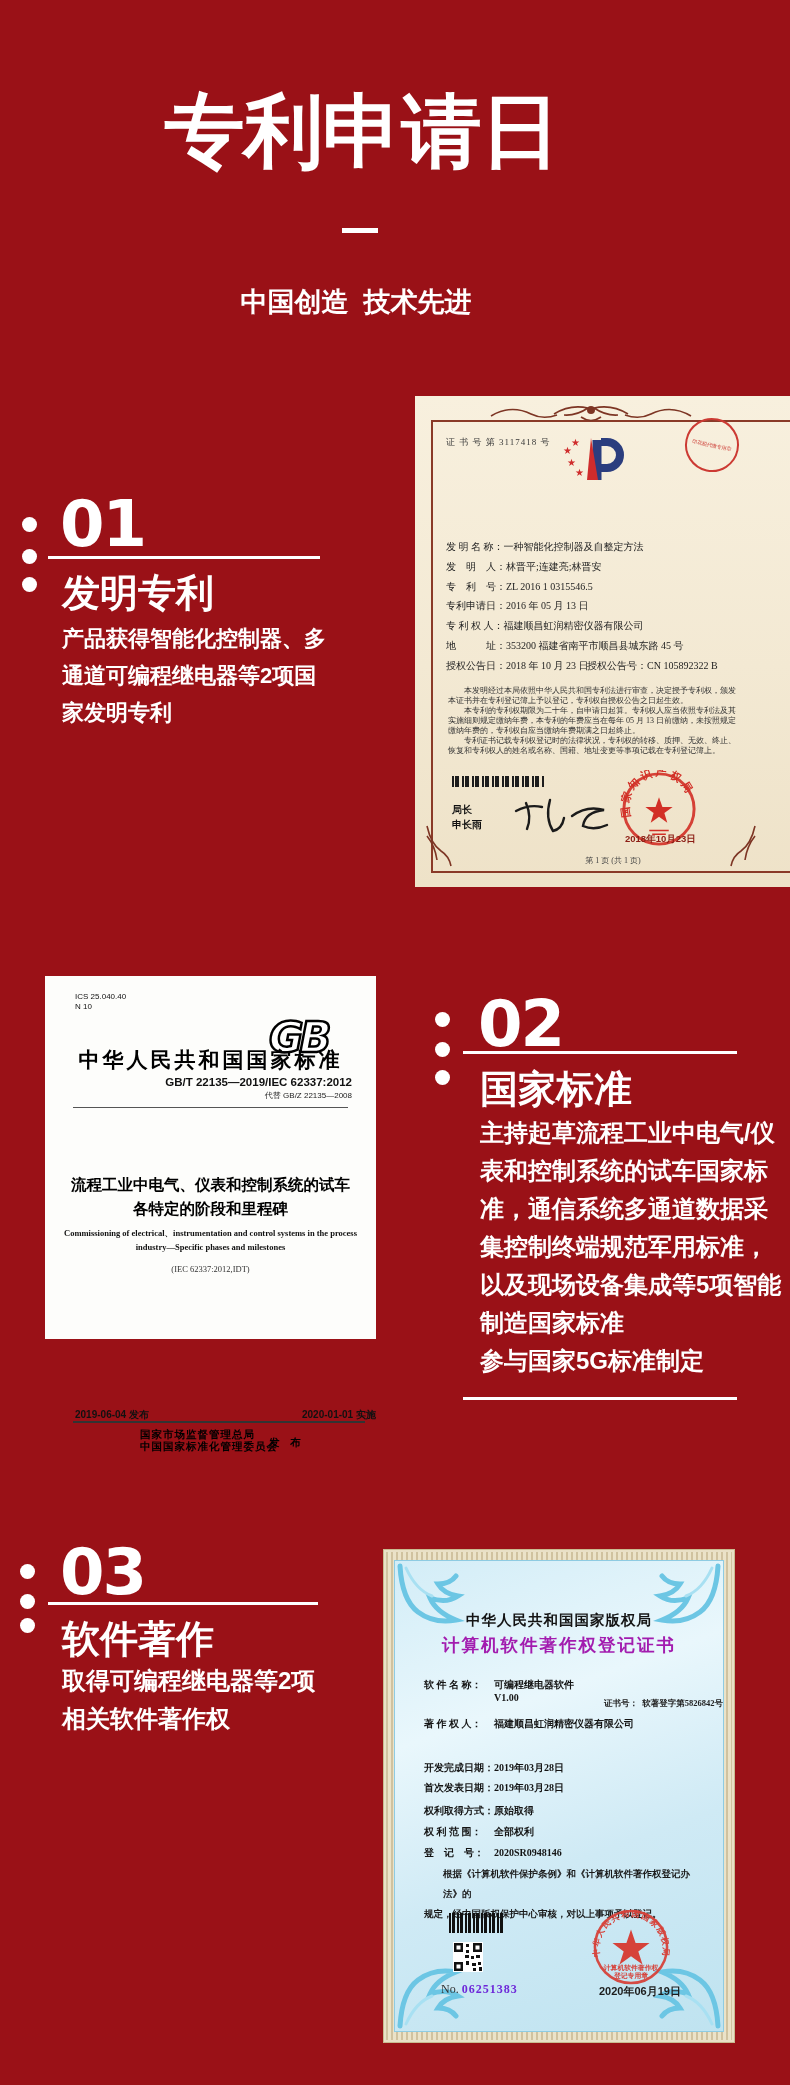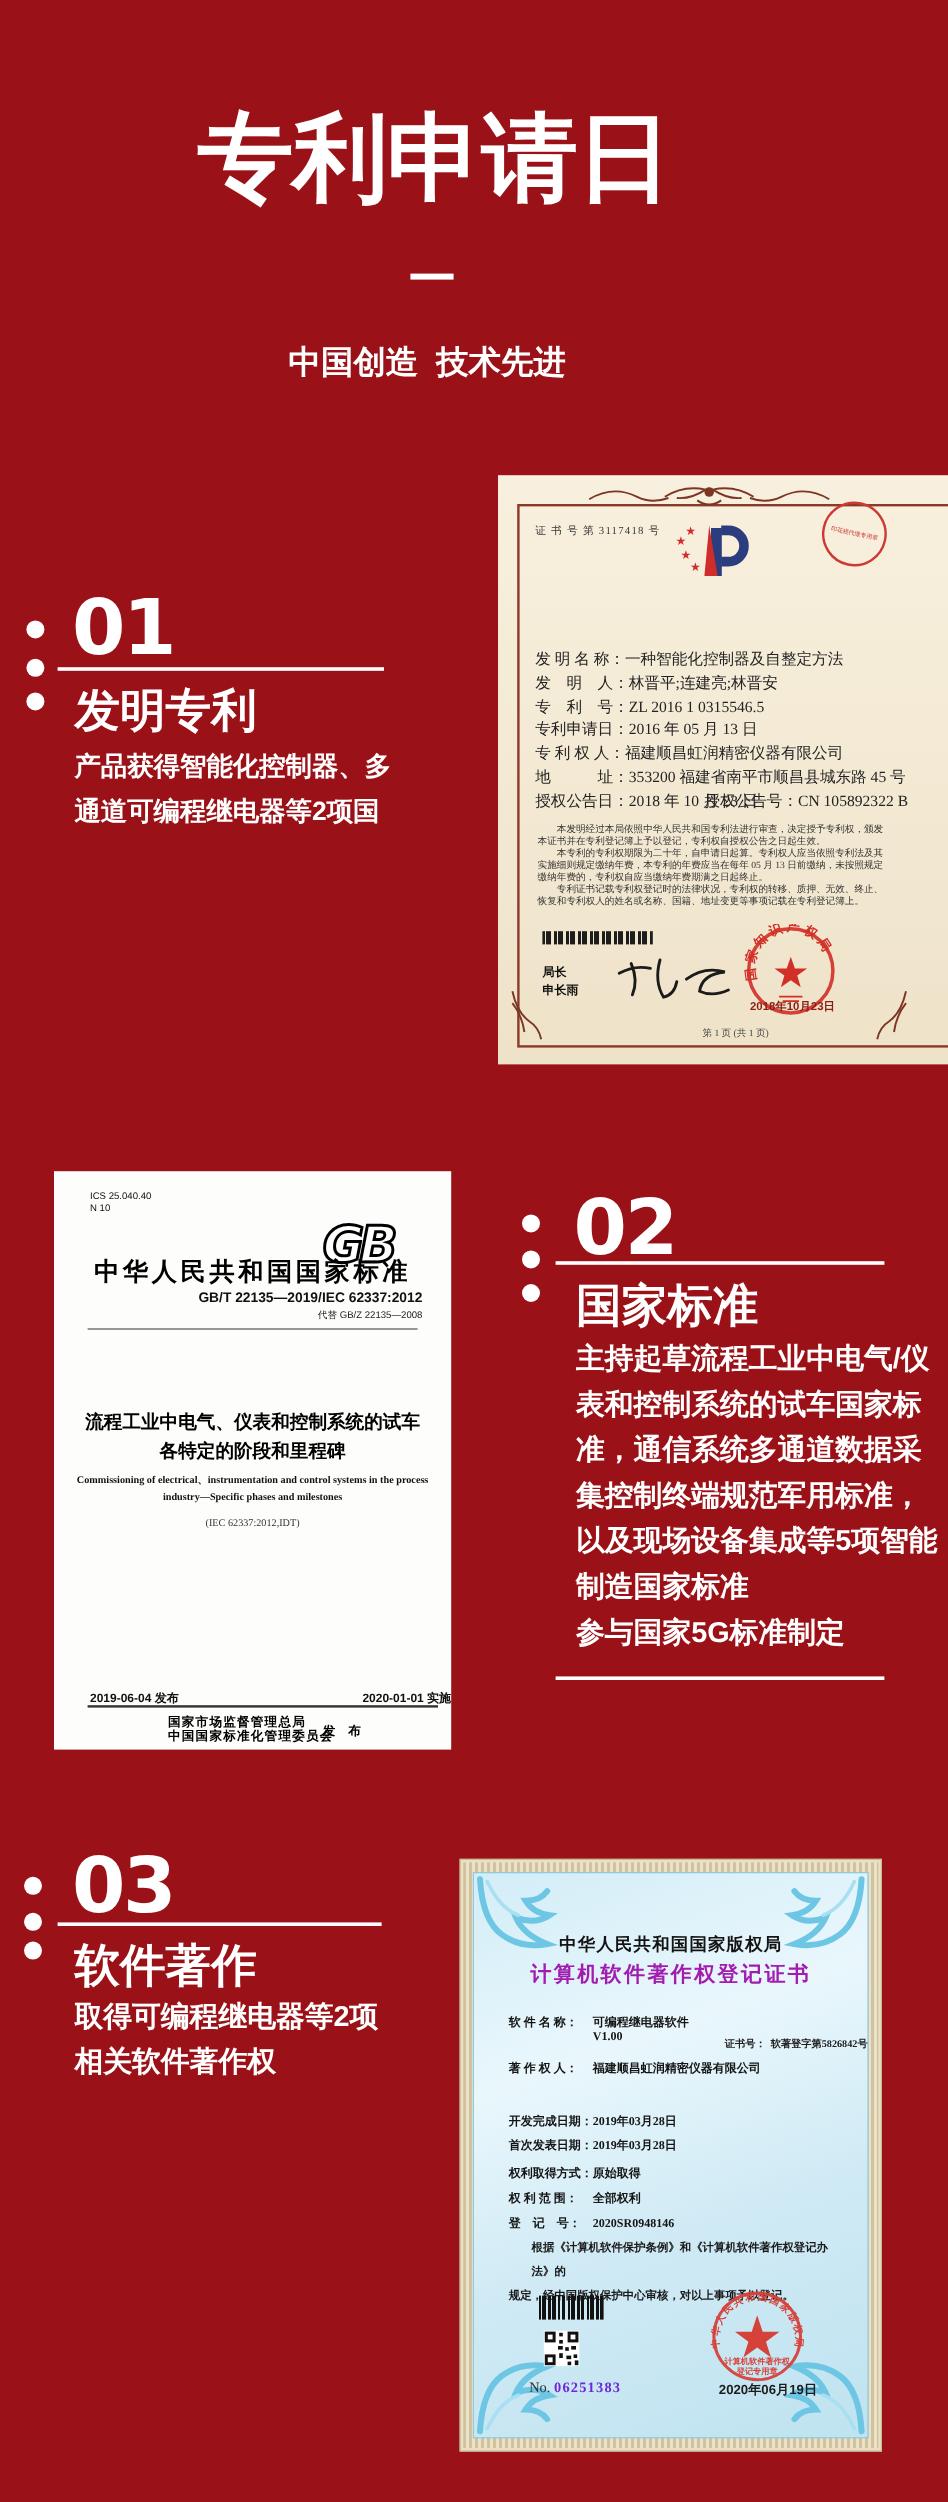--- a/index.html
+++ b/index.html
@@ -22,34 +22,34 @@
   .s-small{font-size:22px;line-height:37px;}
   .s-big{font-size:24px;line-height:38px;}
   
   .patent{position:absolute;left:415px;top:396px;width:396px;height:491px;
     background:linear-gradient(180deg,#f8f0de 0%,#f3e9d3 55%,#eee2c8 100%);}
   .patent-border{position:absolute;left:16px;right:18px;top:24px;bottom:14px;border:2px solid #8a3a28;}
   .p-certno{position:absolute;left:31px;top:40px;font-size:9px;letter-spacing:1px;color:#3a3a3a;
     font-family:"Liberation Serif",serif;}
   .p-title{position:absolute;left:0;right:0;top:95px;text-align:center;font-size:23px;font-weight:700;
     letter-spacing:9px;padding-left:9px;color:#181818;font-family:"Liberation Serif",serif;}
-  .p-row{position:absolute;left:31px;font-size:13px;color:#232323;white-space:pre;
+  .p-row{position:absolute;left:31px;font-size:10px;color:#232323;white-space:pre;
     font-family:"Liberation Serif",serif;}
   .p-paras{position:absolute;left:33px;width:288px;top:290px;font-size:8px;line-height:10px;
     color:#333;text-align:justify;font-family:"Liberation Serif",serif;}
   .p-paras p{margin:0;text-indent:2em;}
   .p-barcode{position:absolute;left:37px;top:380px;width:92px;height:11px;
     background:repeating-linear-gradient(90deg,#1d1d1d 0 2px,transparent 2px 3px,#1d1d1d 3px 7px,transparent 7px 10px);}
   .p-director{position:absolute;left:37px;font-size:10px;font-weight:700;color:#111;}
   .p-pagenote{position:absolute;left:0;right:0;top:459px;text-align:center;font-size:8px;color:#444;
     font-family:"Liberation Serif",serif;}
   .p-sealdate{position:absolute;left:210px;top:437px;font-size:9.5px;font-weight:700;color:#8c1d14;}
   .round-seal{position:absolute;}
   
-  .gb{position:absolute;left:45px;top:976px;width:331px;height:482px;background:#fdfdfb;color:#000;}
+  .gb{position:absolute;left:45px;top:976px;width:331px;height:363px;background:#fdfdfb;color:#000;}
   .gb-ics{position:absolute;left:30px;top:16px;font-size:8px;line-height:10px;color:#111;}
   .gb-logo{position:absolute;left:224px;top:14px;font-size:42px;font-weight:900;font-style:italic;
     letter-spacing:-4px;color:#fff;-webkit-text-stroke:2.5px #000;font-family:"DejaVu Sans",sans-serif;line-height:1;margin-top:27px;}
   .gb-header{position:absolute;left:0;right:0;top:70px;text-align:center;font-size:21px;font-weight:700;
     letter-spacing:3px;color:#000;font-family:"Liberation Serif",serif;}
   .gb-stdno{position:absolute;right:24px;top:100px;font-size:11.5px;font-weight:700;color:#111;}
   .gb-replaces{position:absolute;right:24px;top:114px;font-size:8px;color:#222;}
   .gb-hr1{position:absolute;left:28px;right:28px;top:131px;height:1px;background:#555;}
   .gb-t1{position:absolute;left:0;right:0;top:199px;text-align:center;font-size:15.5px;font-weight:800;color:#000;}
   .gb-t2{position:absolute;left:0;right:0;top:223px;text-align:center;font-size:15.5px;font-weight:800;color:#000;}
@@ -100,20 +100,21 @@
 
   <div class="dot" style="left:22px;top:517px"></div>
   <div class="dot" style="left:22px;top:549px"></div>
   <div class="dot" style="left:22px;top:577px"></div>
   <div class="sec-num" style="left:60px;top:492px">01</div>
   <div class="rule" style="left:48px;top:556px;width:272px"></div>
   <div class="sec-heading" style="left:62px;top:574px">发明专利</div>
   <div class="sec-body s-small" style="left:62px;top:620px;width:280px">
     <div>产品获得智能化控制器、多</div>
     <div>通道可编程继电器等2项国</div>
+    <div>家发明专利</div>
   </div>
 
   <div class="patent">
     <div class="patent-border"></div>
 
     <svg class="abs" style="left:71px;top:6px" width="210" height="22" viewBox="0 0 210 22">
       <g stroke="#7d3524" fill="none" stroke-width="1.6">
         <path d="M5 14 q20 -12 40 -2 q12 6 26 1"></path>
         <path d="M205 14 q-20 -12 -40 -2 q-12 6 -26 1"></path>
         <path d="M68 12 q16 -10 34 -6 q-12 8 -24 7"></path>

